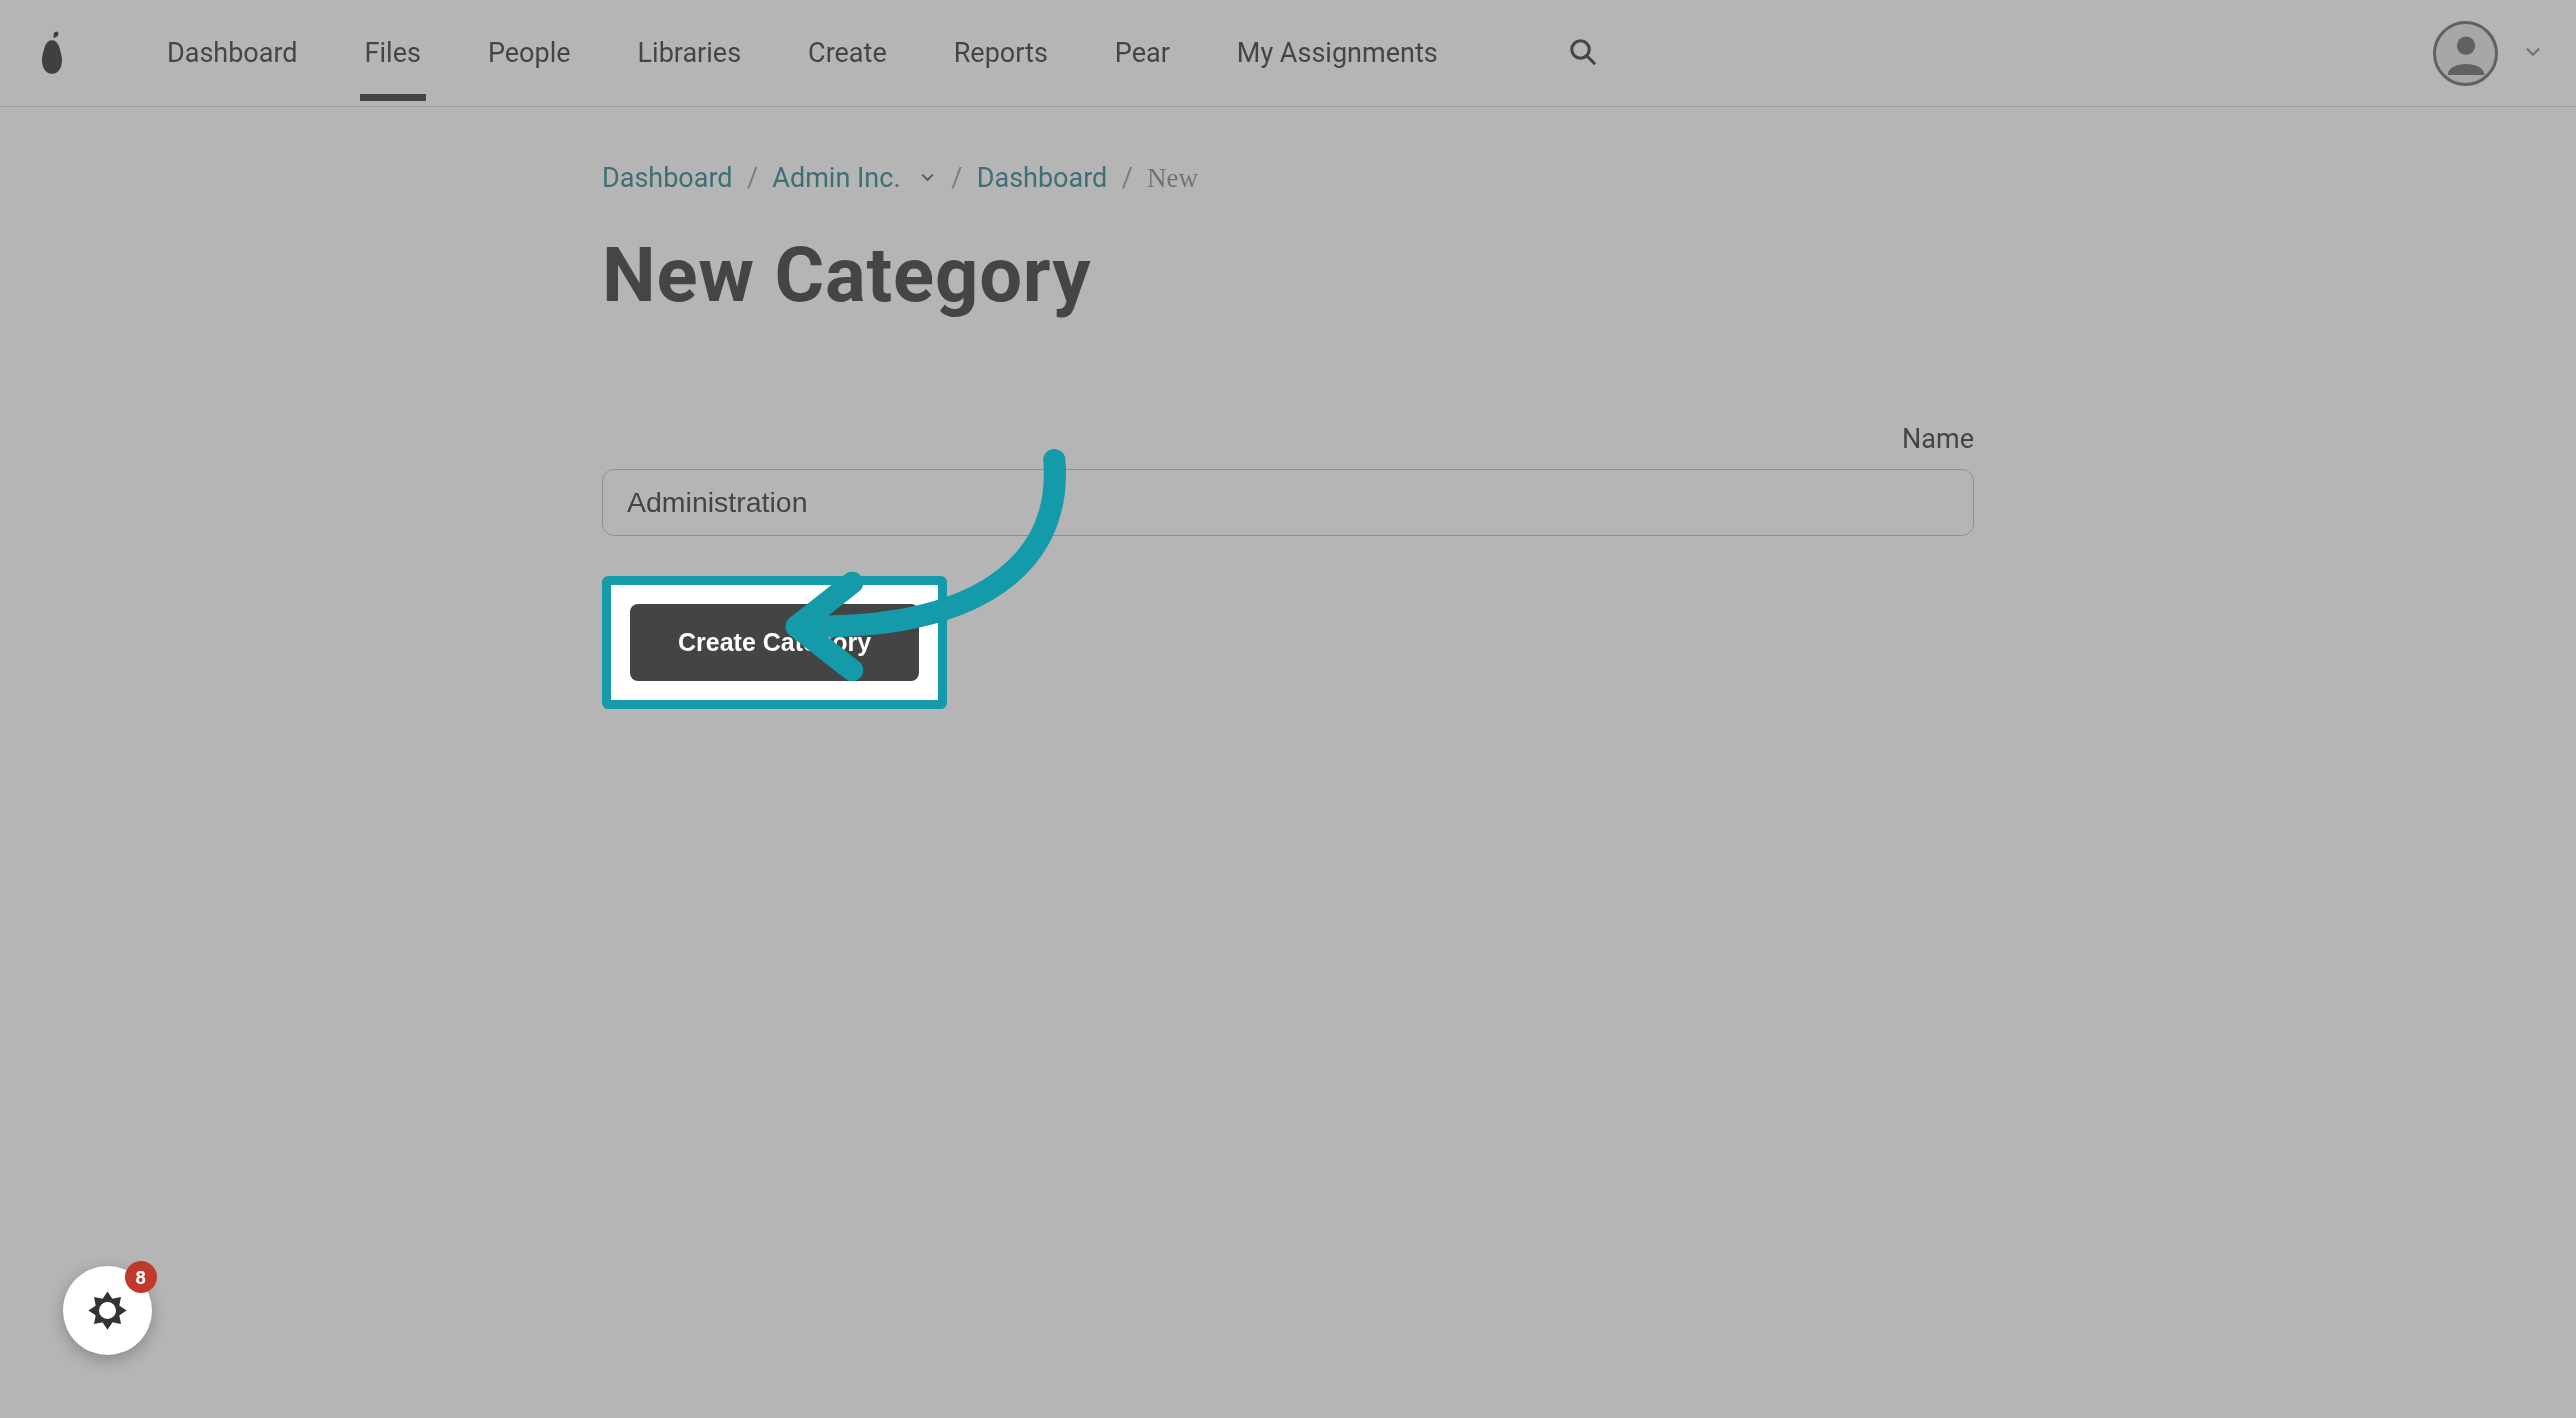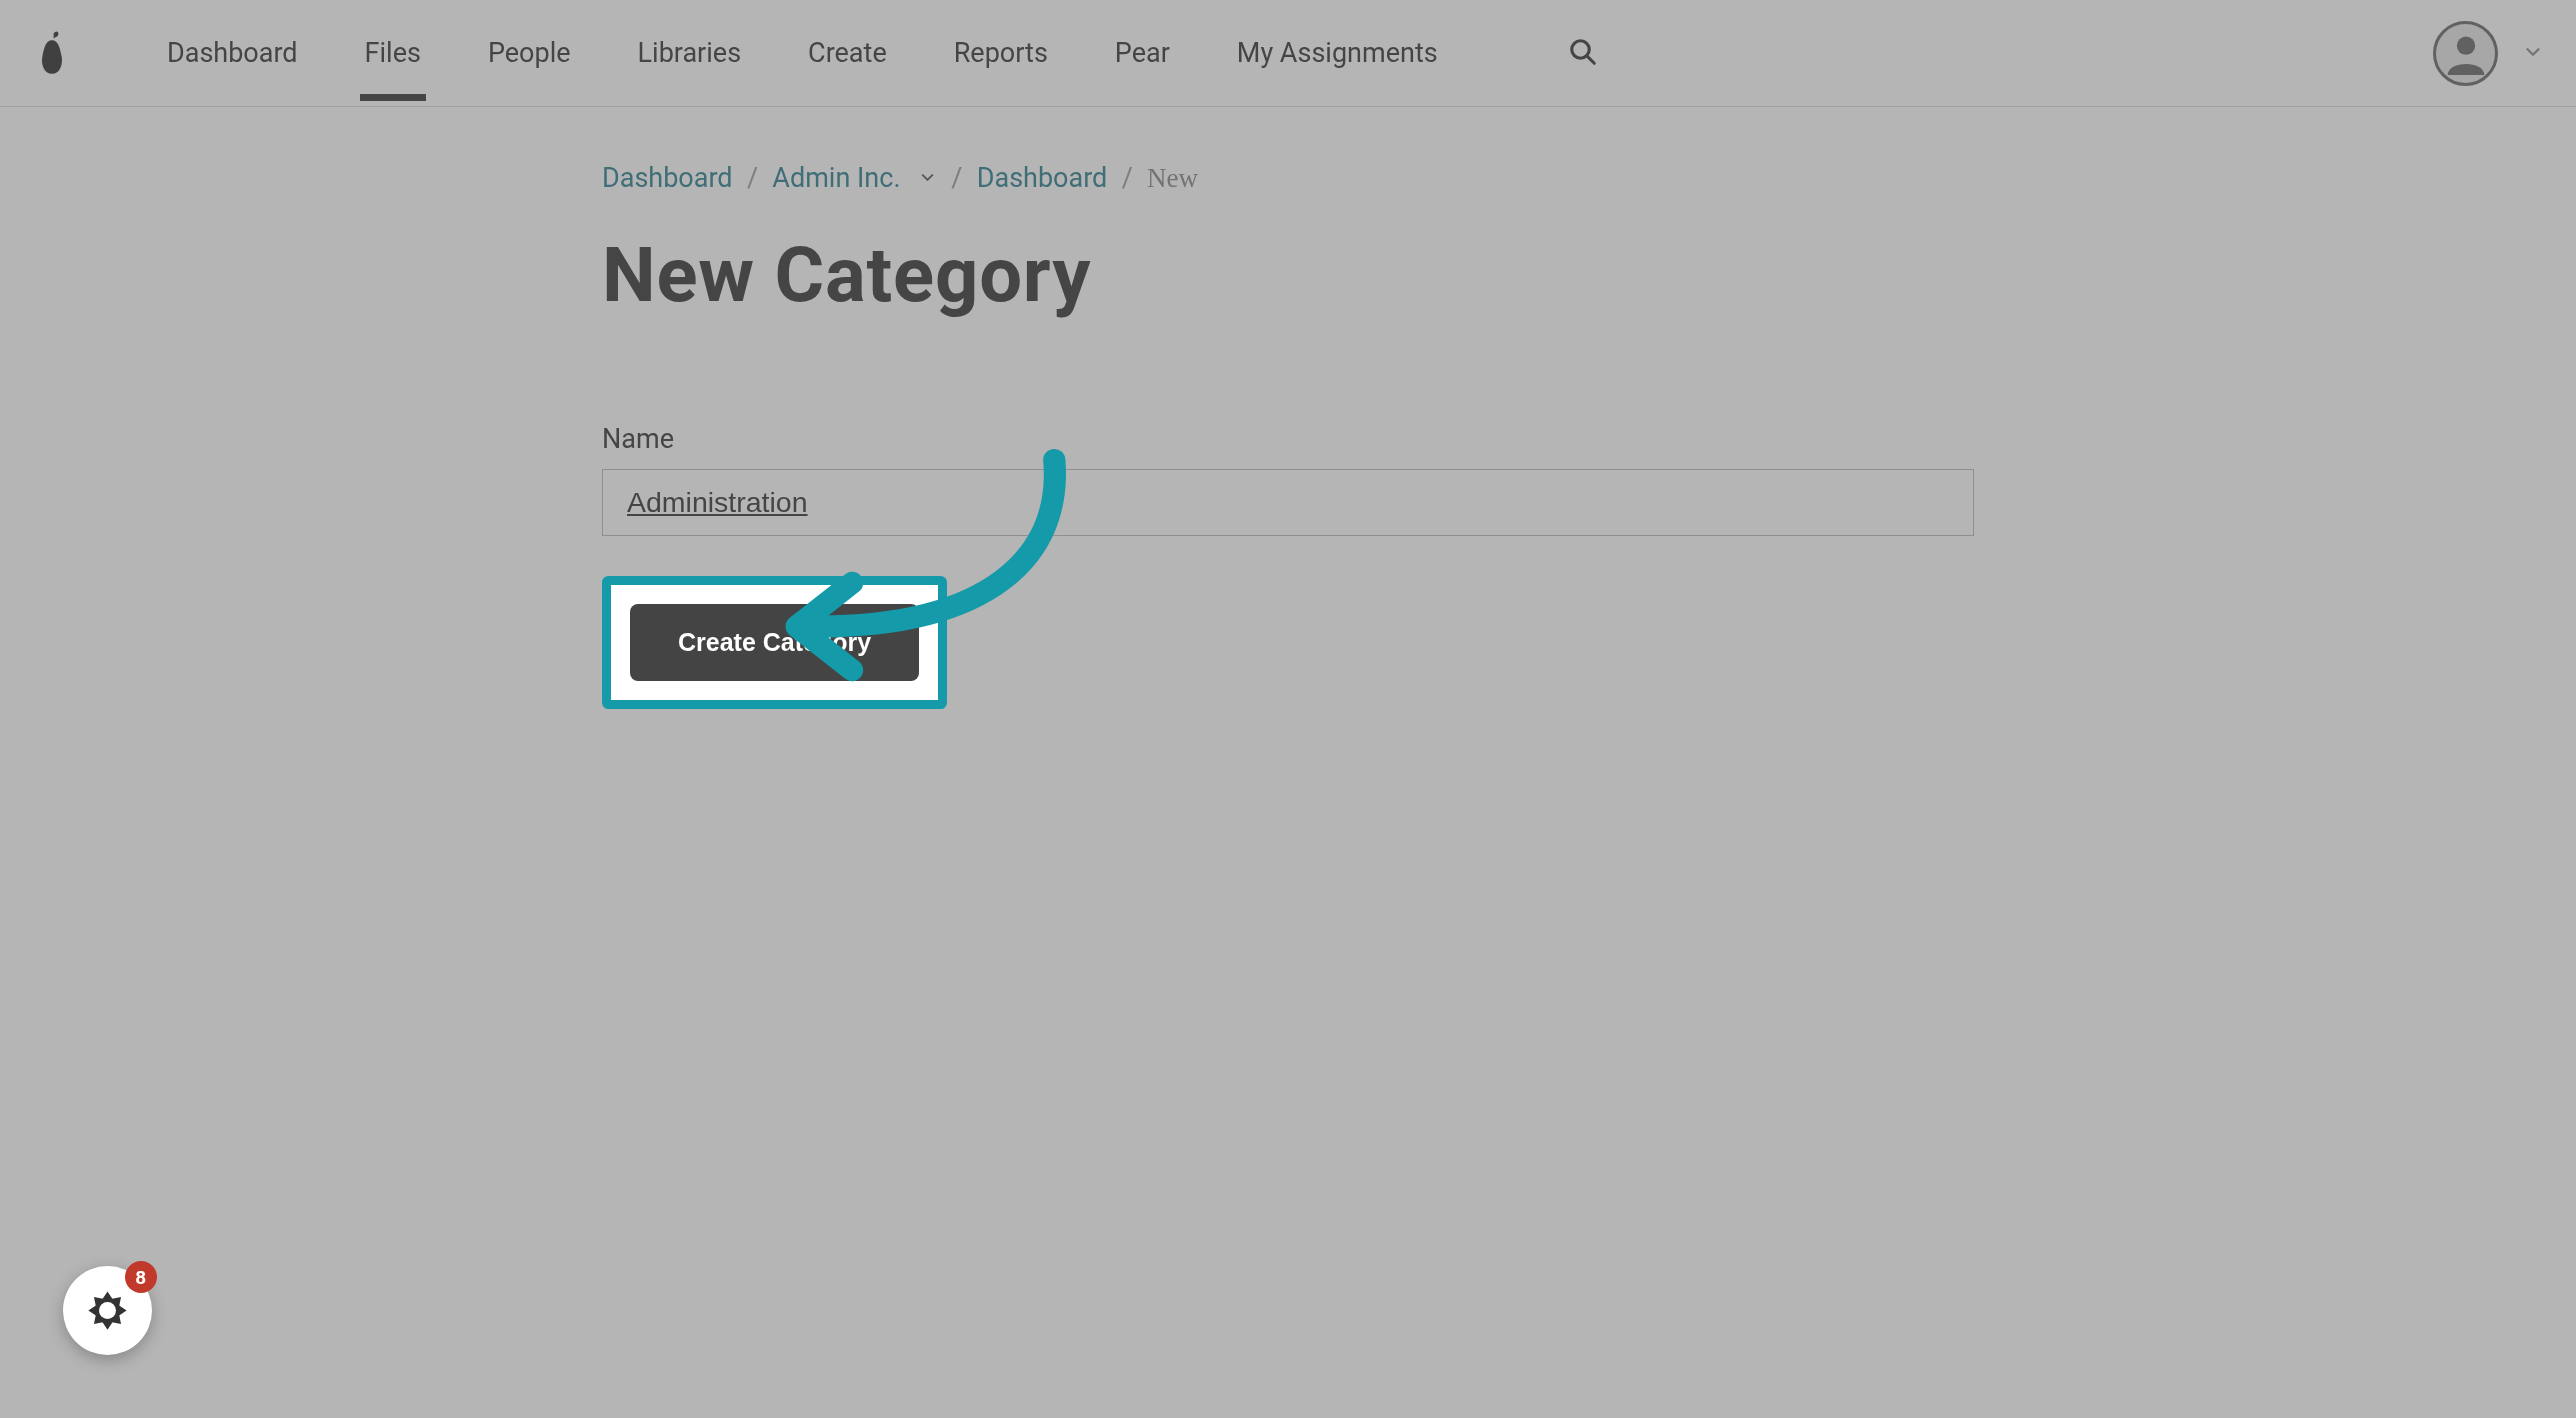--- a/index.html
+++ b/index.html
@@ -99,32 +99,32 @@
     margin-top: 36px;
     letter-spacing: 0.8px;
   }
   
   .form-block { margin-top: 103px; }
   .field-label {
     font-size: 27px;
     color: #333;
     margin-bottom: 14.3px;
     display: block;
+    text-align: right;
   }
   .text-input {
     width: 1768px;
     max-width: 100%;
     height: 67px;
     border: 1.6px solid #bbb;
-    border-radius: 0;
+    border-radius: 12px;
     padding: 18px 24px;
     font-size: 28.5px;
     color: #333;
     background: #fff;
-    text-decoration: underline;
   }
   
   .highlight-box {
     position: relative;
     z-index: 10;
     margin-top: 40px;
     display: inline-block;
     background: #fff;
     border: 9.5px solid #149aa8;
     border-radius: 6.3px;

